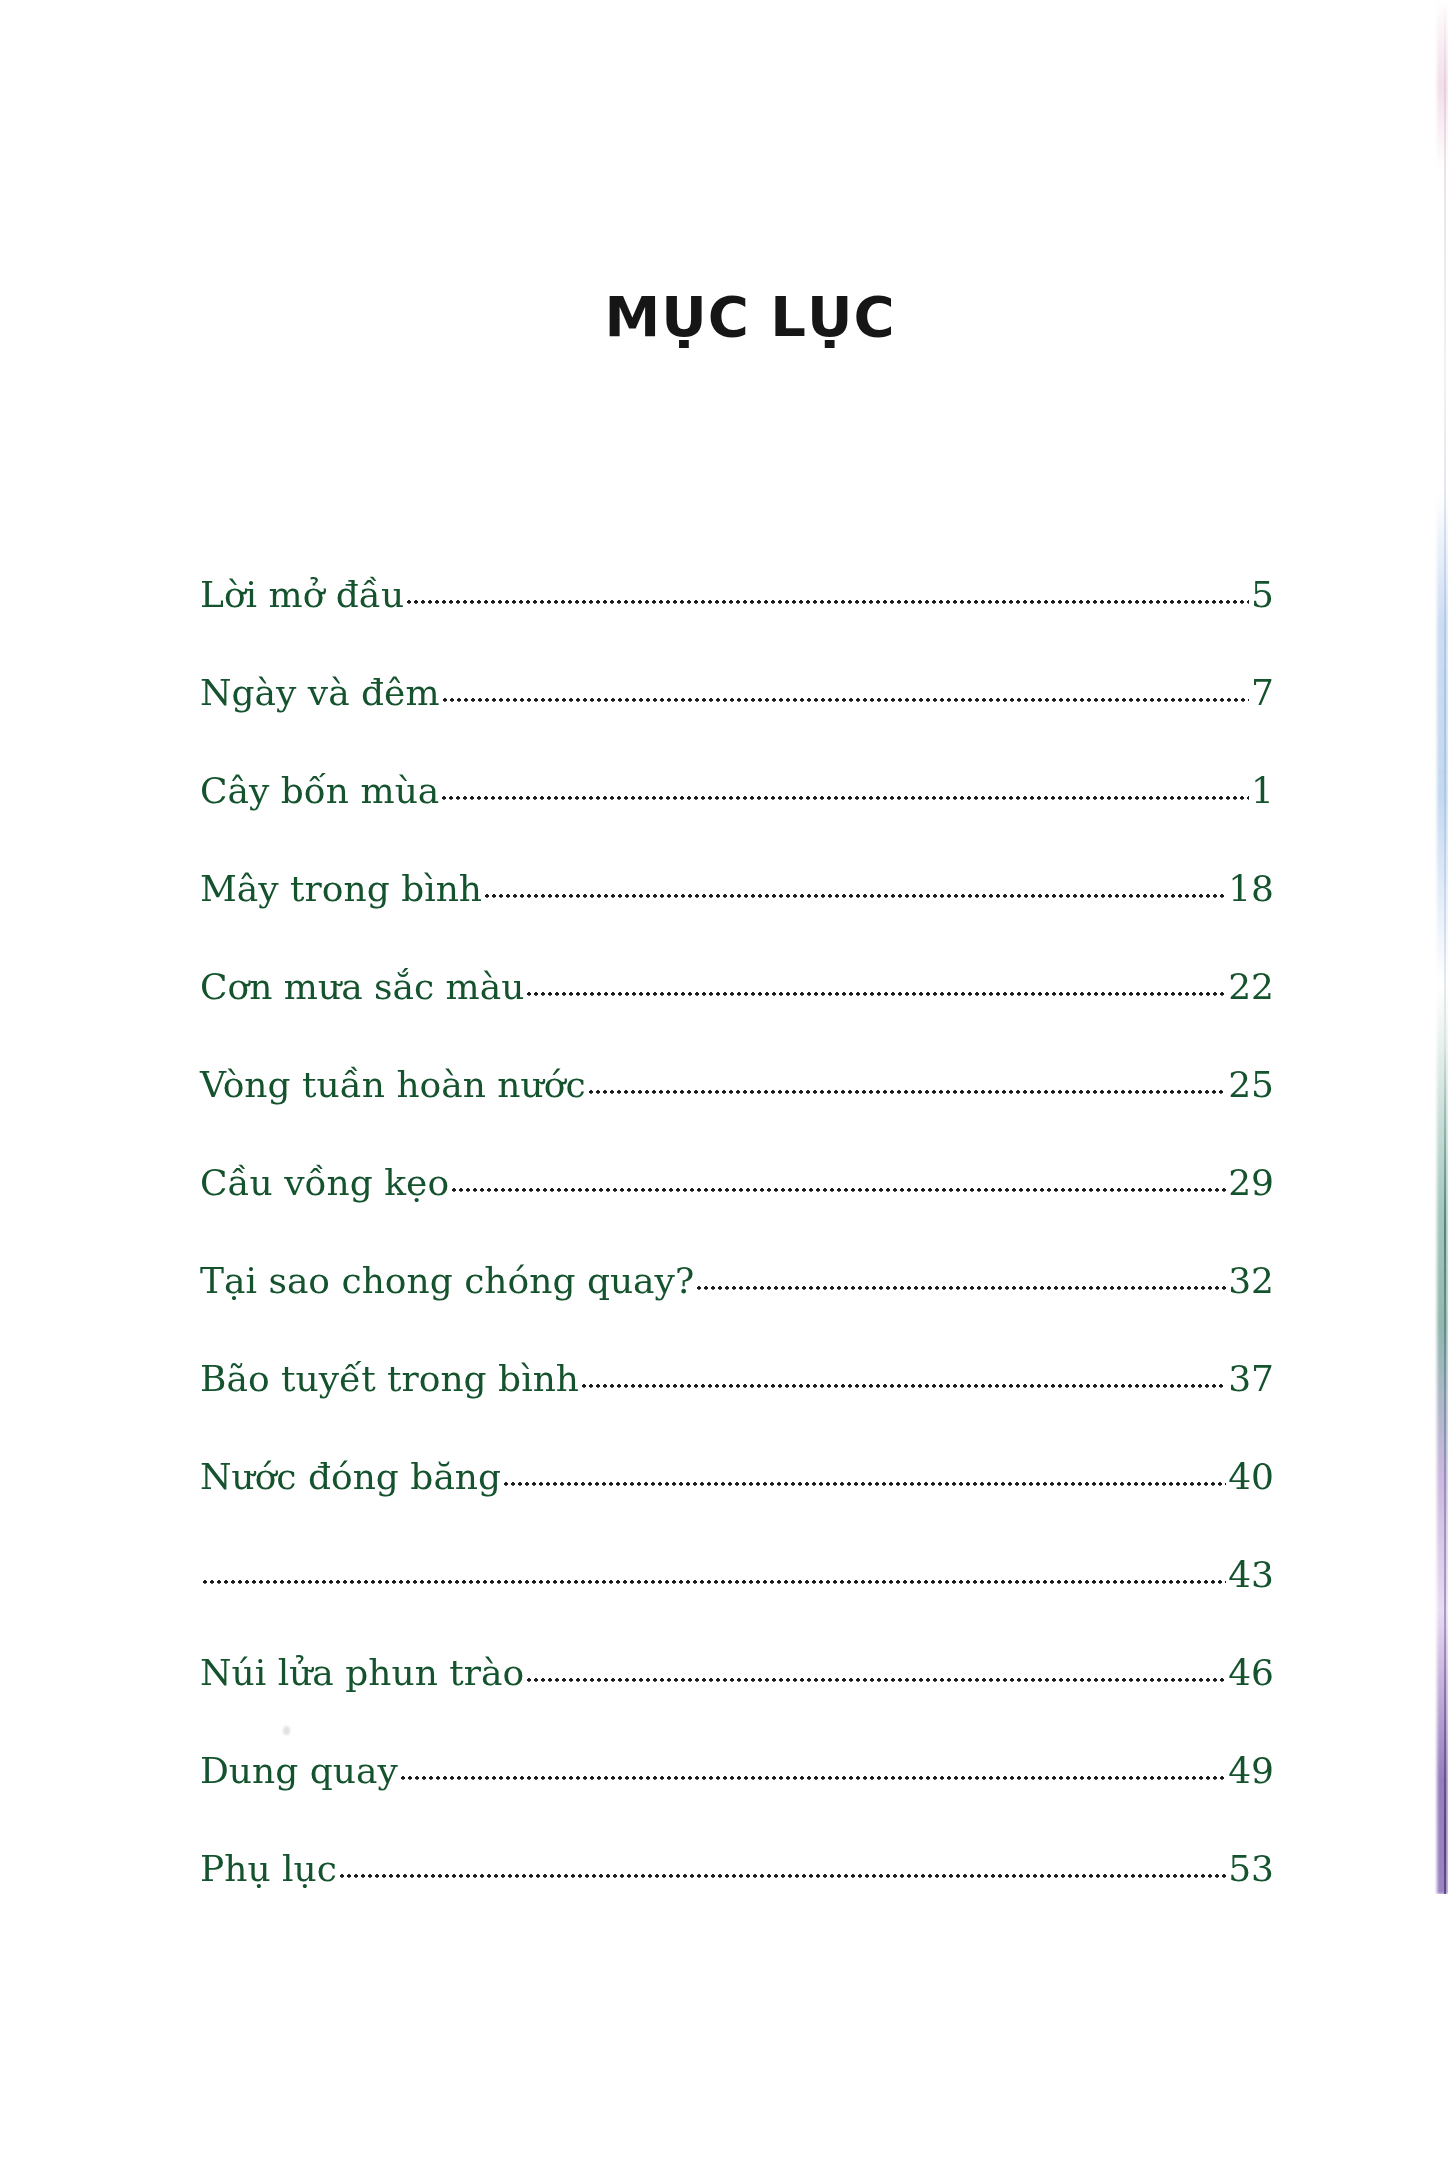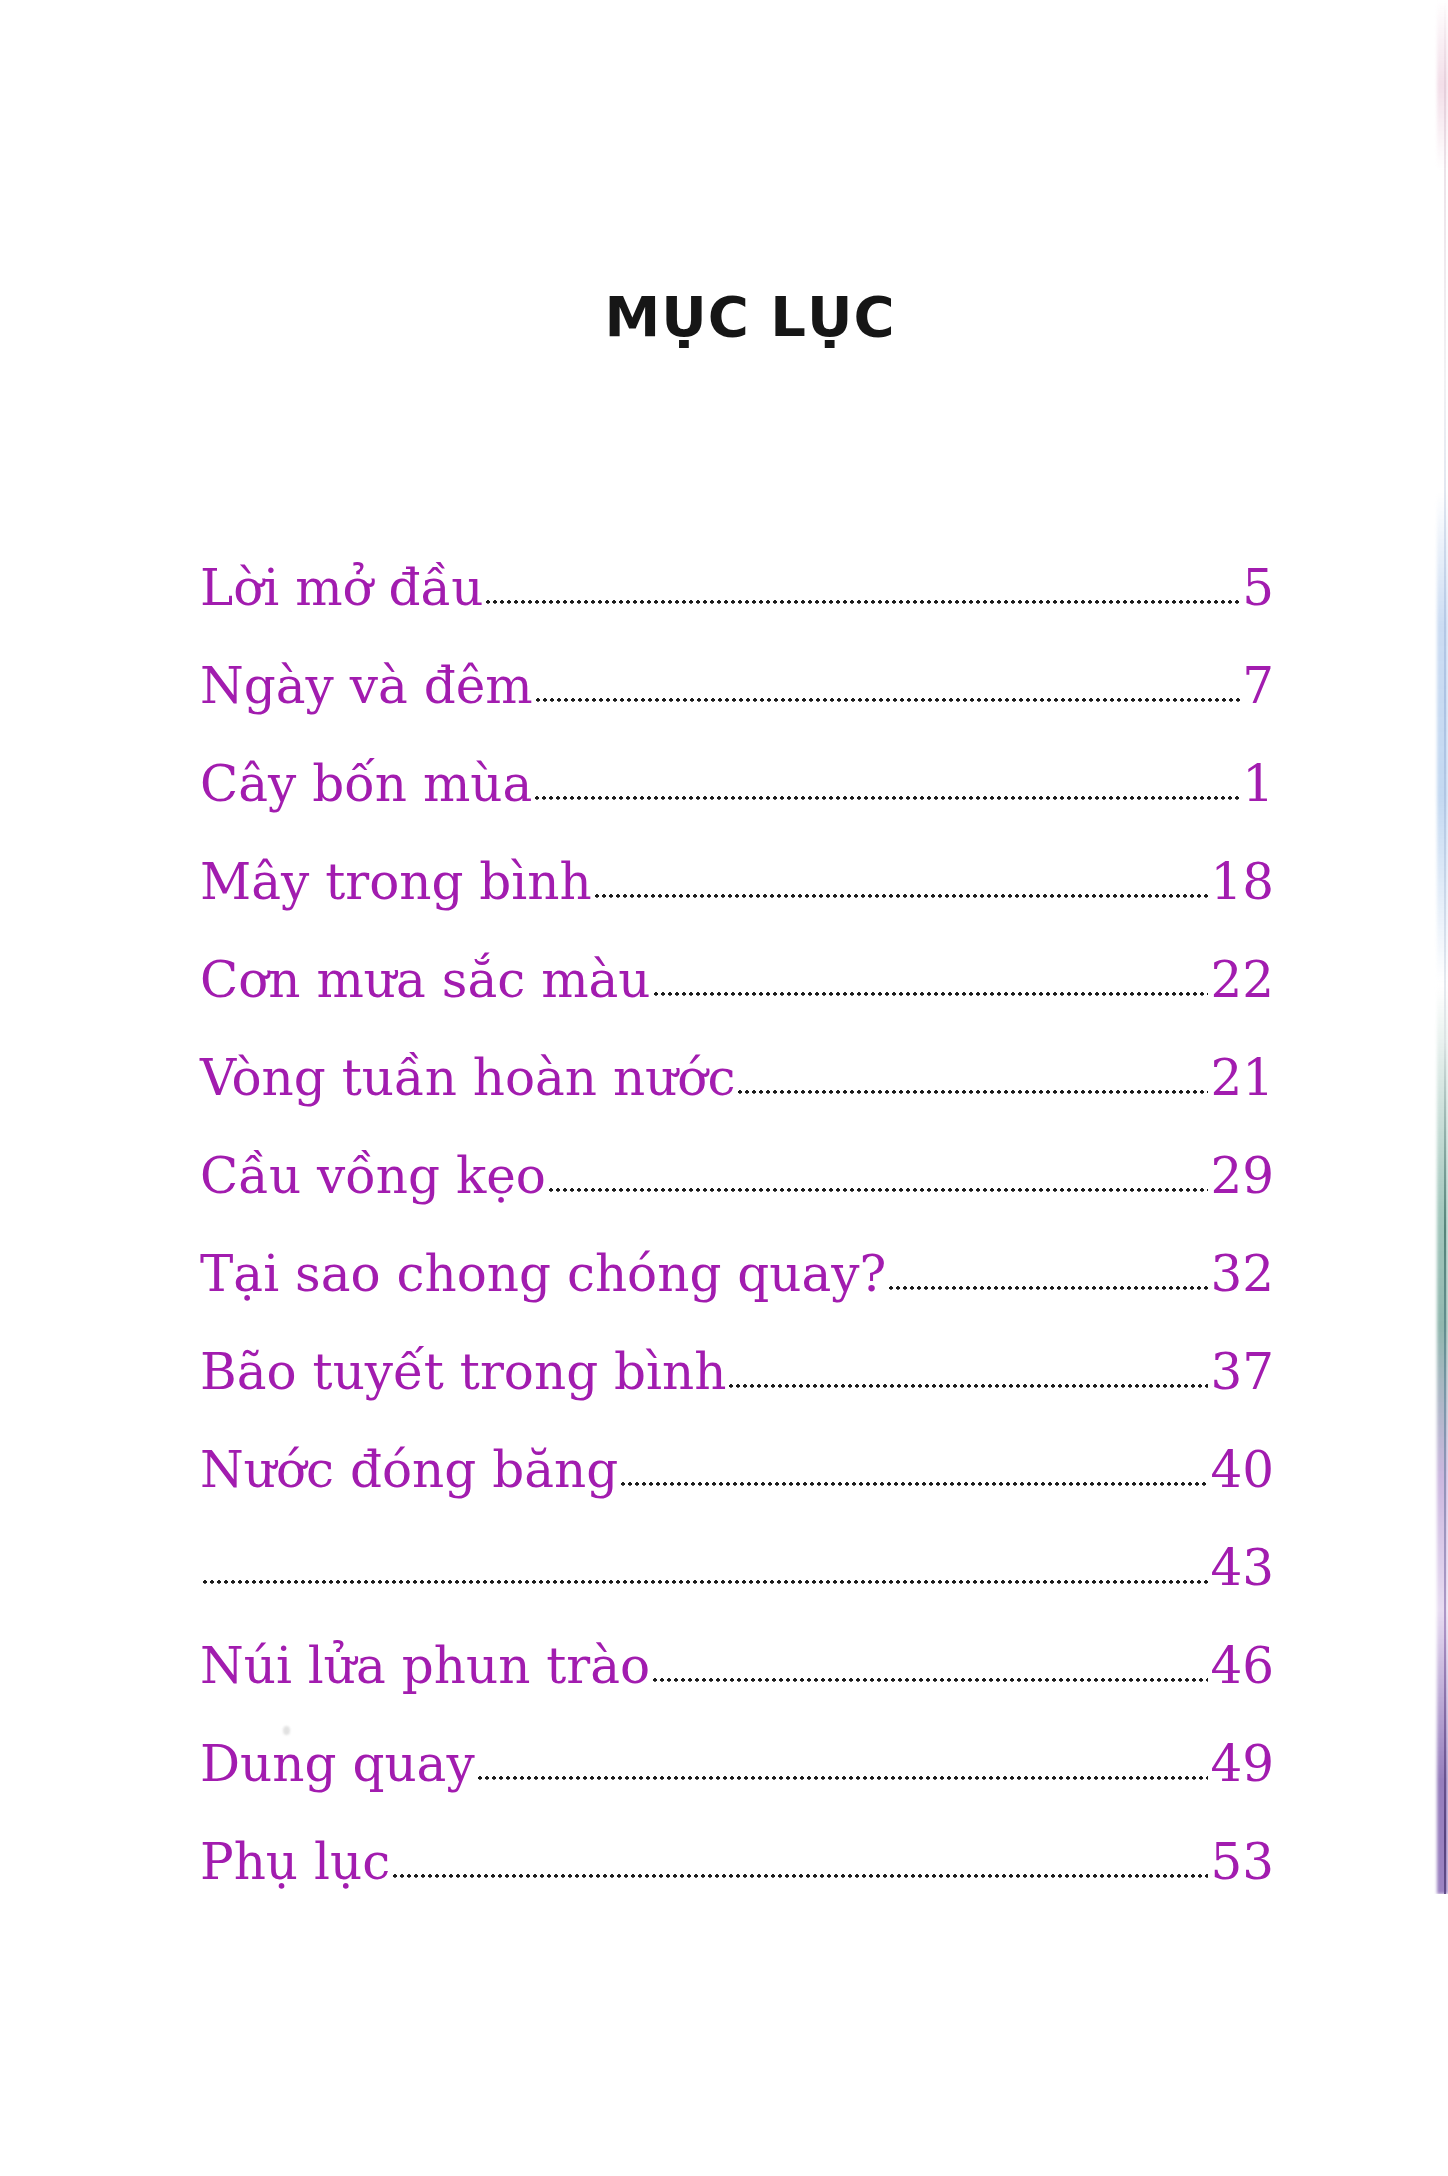--- a/index.html
+++ b/index.html
@@ -35,24 +35,24 @@
     top: 515px;
     left: 200px;
     width: 1074px;
   }
   .entry {
     display: flex;
     align-items: flex-end;
     height: 98px;
   }
   .entry-title, .entry-page {
-    font-size: 50px;
+    font-size: 36px;
     line-height: 1.0;
     white-space: nowrap;
-    color: #a21caf;
+    color: #14532d;
   }
   .entry-page {
     font-variant-numeric: lining-nums;
   }
   .leader {
     flex: 1 1 auto;
     height: 4.5px;
     margin: 0 2px 9px 3px;
     background-image: radial-gradient(circle at 2px 2.2px, #1b1b1b 1.7px, rgba(0,0,0,0) 2.1px);
     background-size: 7px 4.5px;
@@ -146,21 +146,21 @@
 
   <div class="entry">
     <span class="entry-title">Cơn mưa sắc màu</span>
     <span class="leader"></span>
     <span class="entry-page">22</span>
   </div>
 
   <div class="entry">
     <span class="entry-title">Vòng tuần hoàn nước</span>
     <span class="leader"></span>
-    <span class="entry-page">21</span>
+    <span class="entry-page">25</span>
   </div>
 
   <div class="entry">
     <span class="entry-title">Cầu vồng kẹo</span>
     <span class="leader"></span>
     <span class="entry-page">29</span>
   </div>
 
   <div class="entry">
     <span class="entry-title">Tại sao chong chóng quay?</span>

